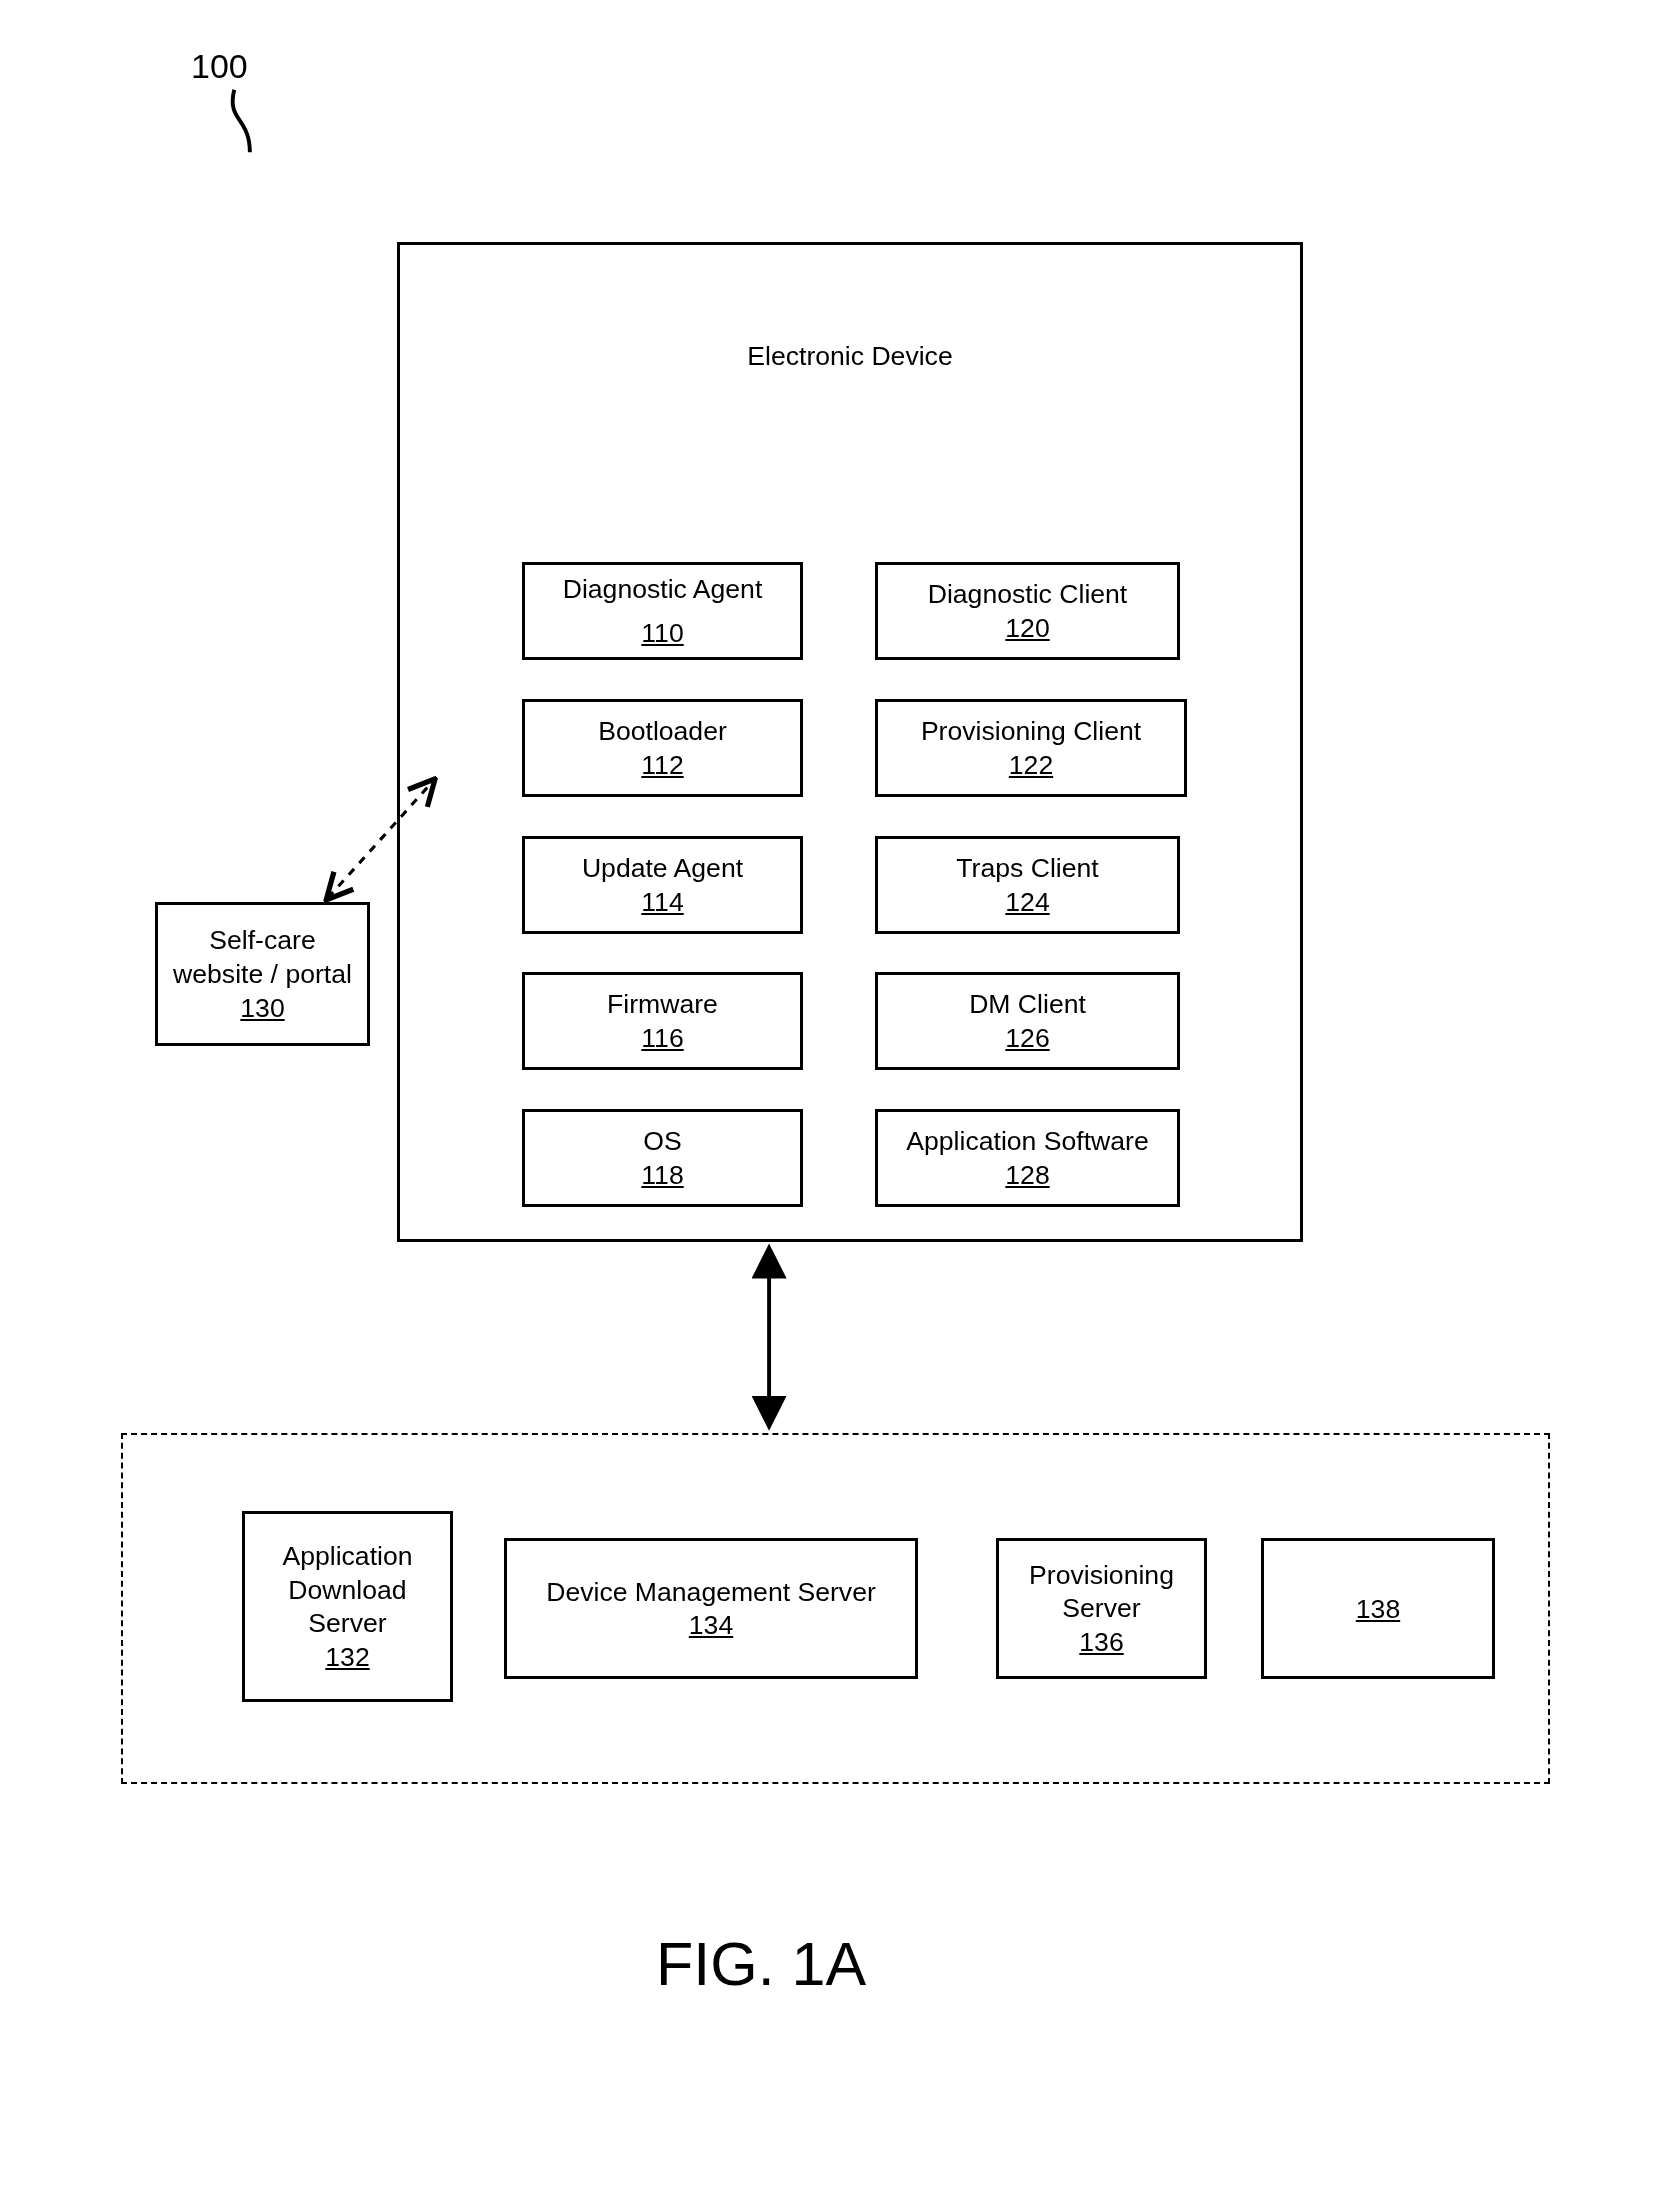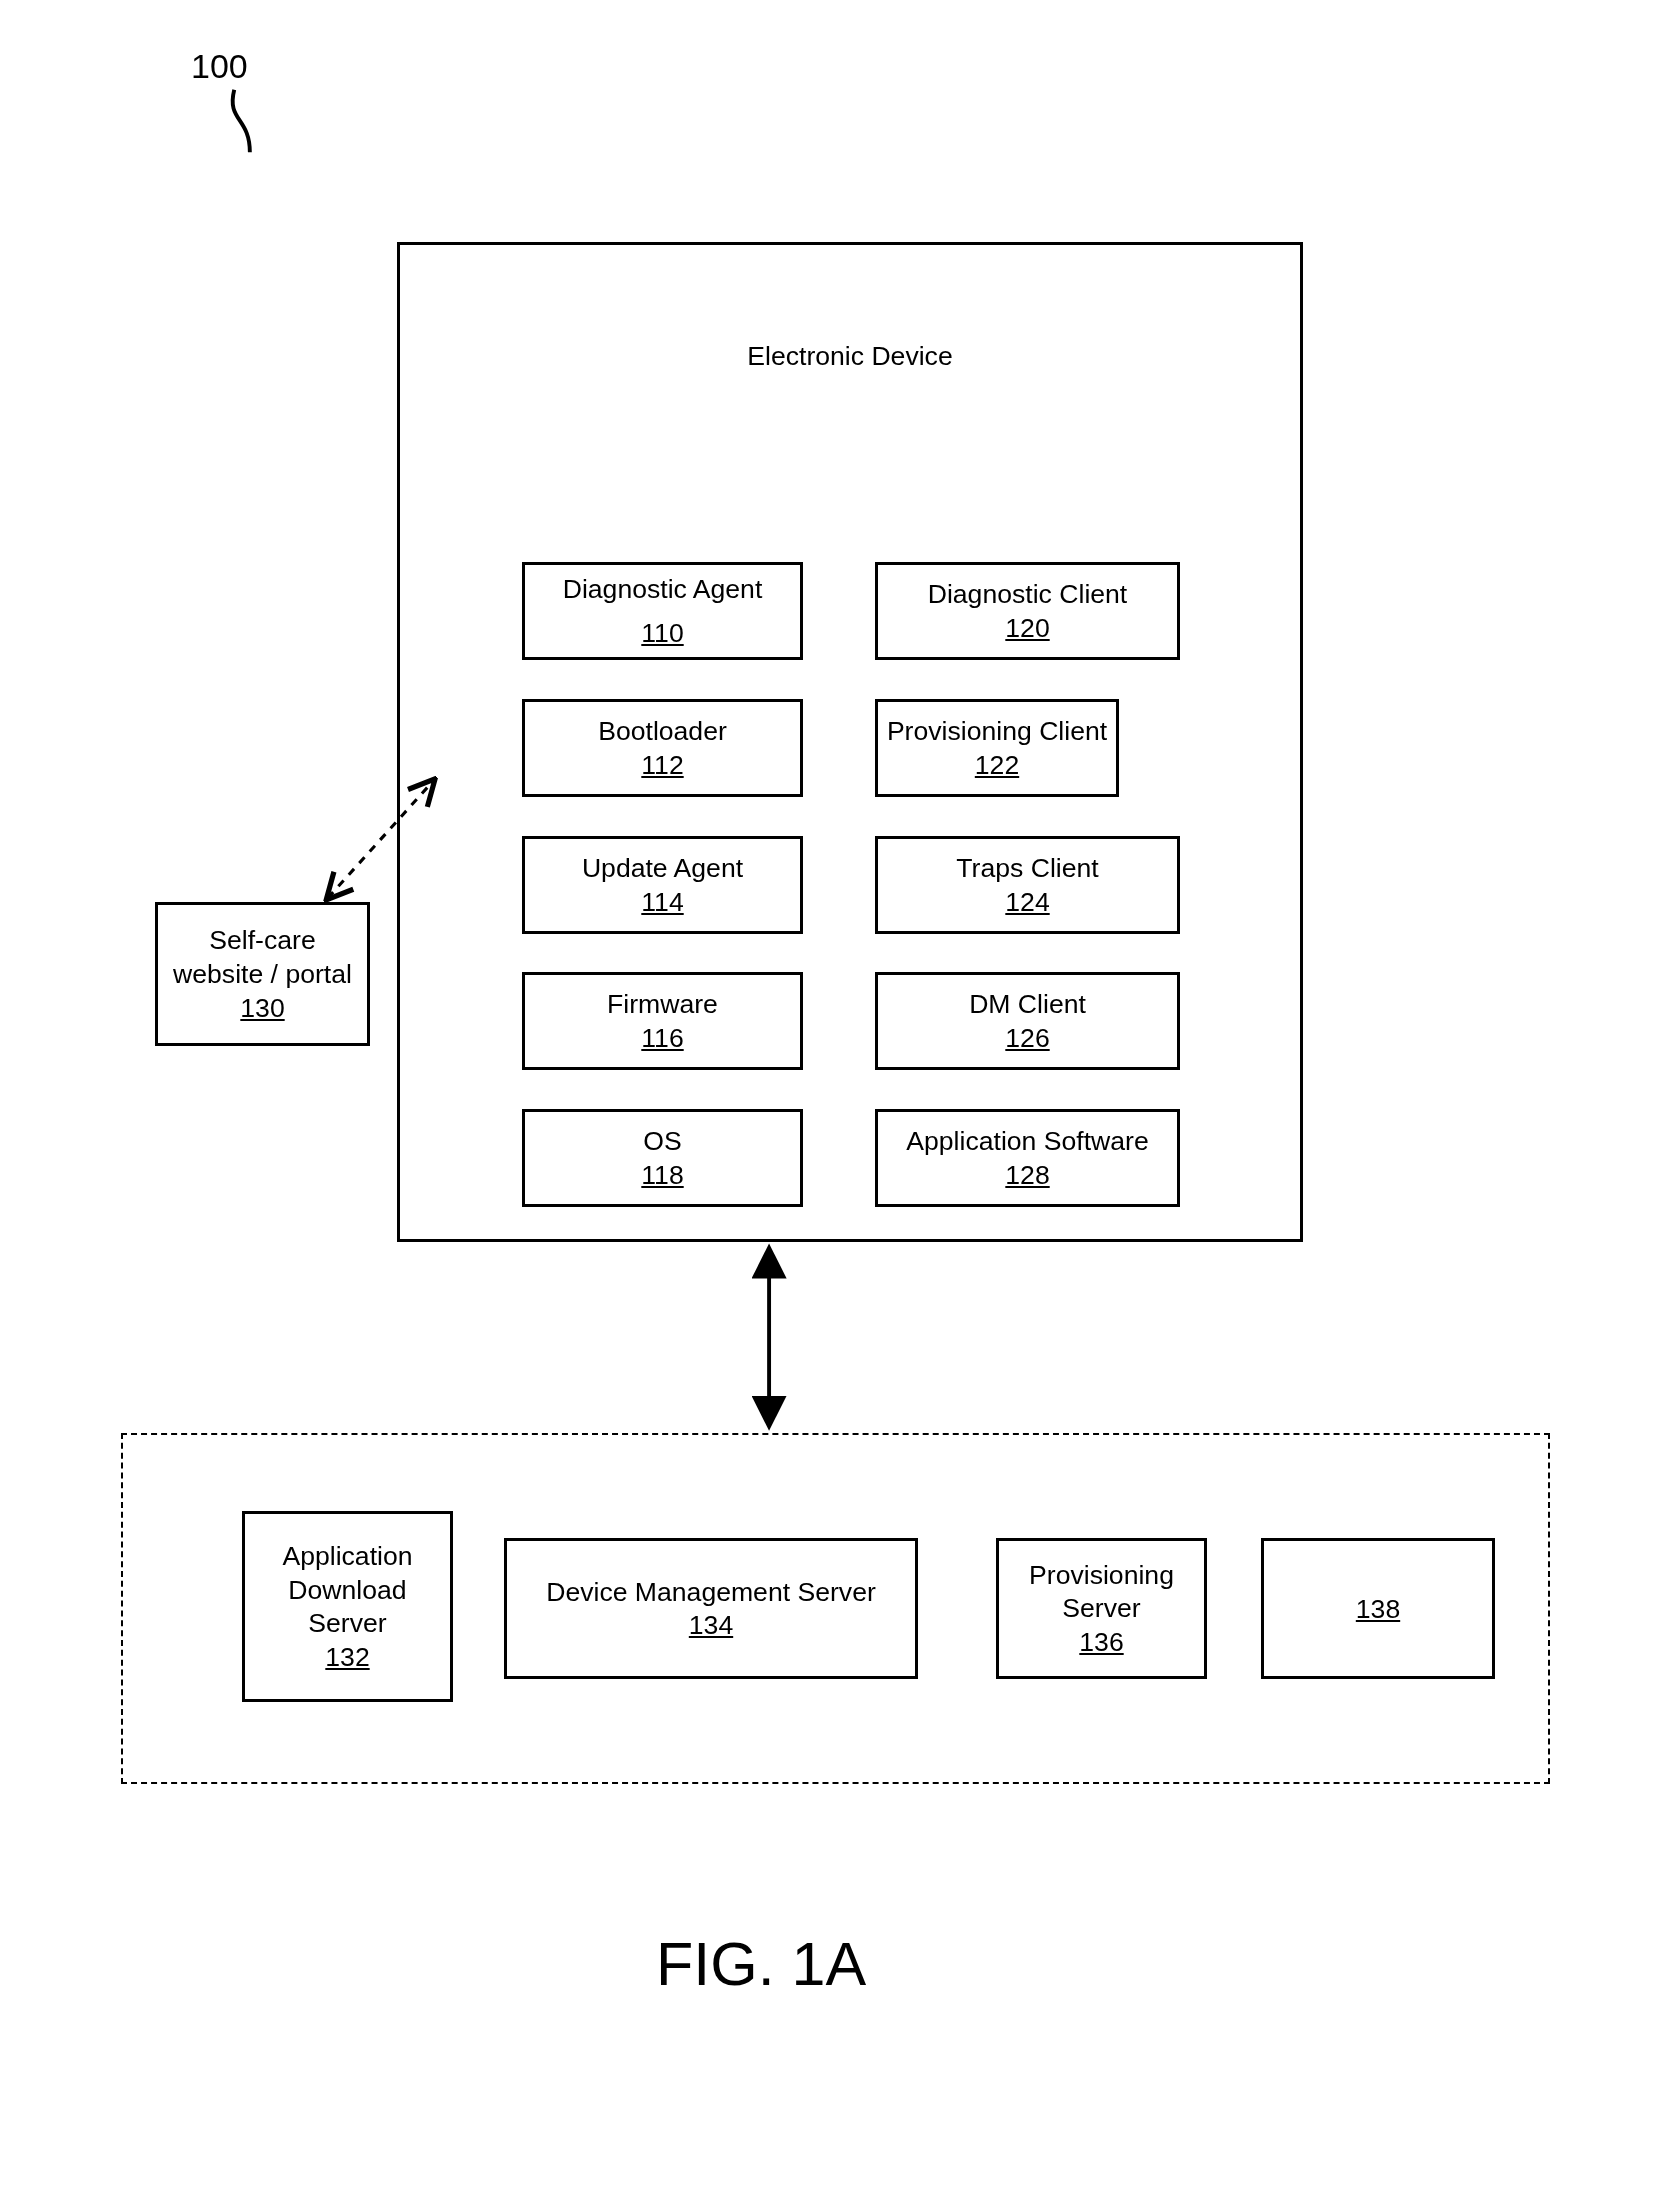--- a/index.html
+++ b/index.html
@@ -87,21 +87,21 @@
   </div>
   <div class="box" style="left:522px; top:1109px; width:281px; height:98px;">
      <div class="label">OS</div>
      <div class="num">118</div>
   </div>
 
   <div class="box" style="left:875px; top:562px; width:305px; height:98px;">
      <div class="label">Diagnostic Client</div>
      <div class="num">120</div>
   </div>
-  <div class="box" style="left:875px; top:699px; width:244px; height:98px;">
+  <div class="box" style="left:875px; top:699px; width:312px; height:98px;">
      <div class="label">Provisioning Client</div>
      <div class="num">122</div>
   </div>
   <div class="box" style="left:875px; top:836px; width:305px; height:98px;">
      <div class="label">Traps Client</div>
      <div class="num">124</div>
   </div>
   <div class="box" style="left:875px; top:972px; width:305px; height:98px;">
      <div class="label">DM Client</div>
      <div class="num">126</div>

